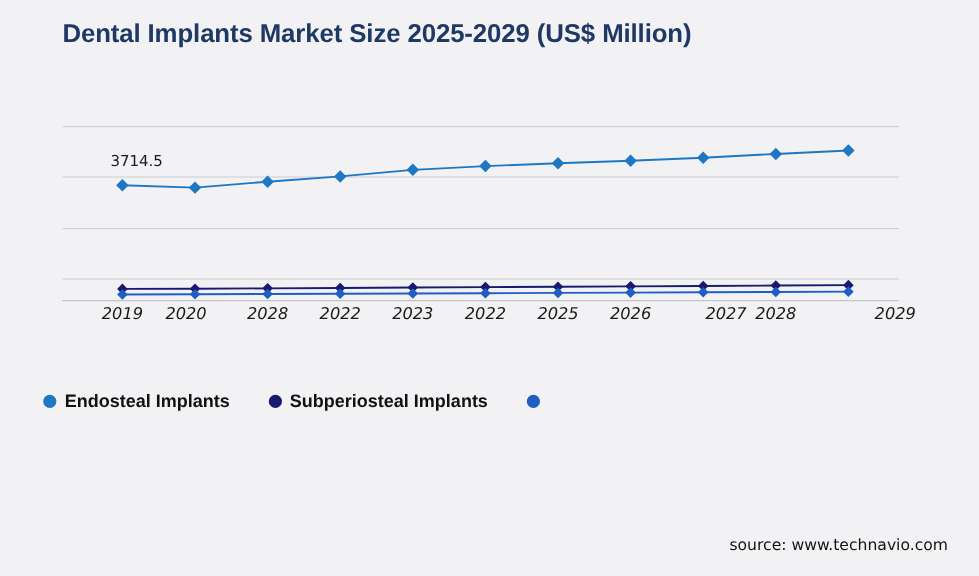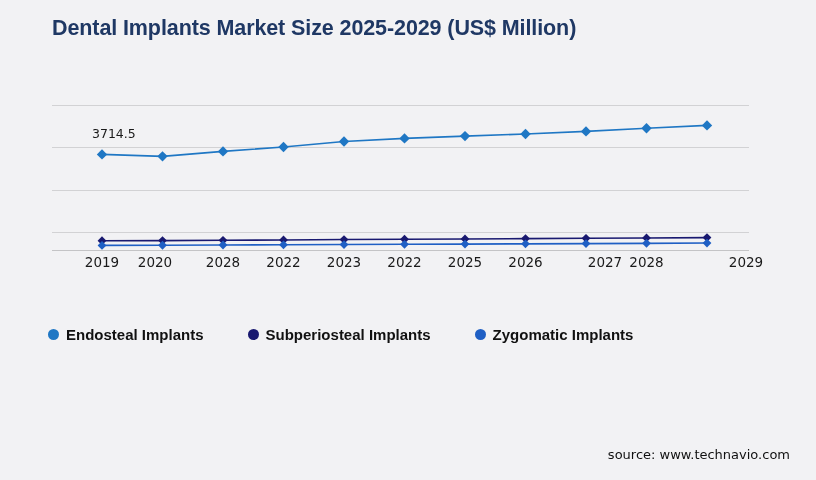--- a/index.html
+++ b/index.html
@@ -78,20 +78,21 @@
     font-family: "DejaVu Sans", sans-serif;
   }
 
   
   #x-axis {
     position: absolute;
     left: 52px;
     top: 254px;
     width: 697px;
     height: 22px;
+    font-style: italic;
   }
   .x-tick {
     position: absolute;
     top: 0;
     font-size: 13.5px;
     color: #1a1a1a;
     text-align: center;
     transform: translateX(-50%);
     white-space: nowrap;
     font-family: "DejaVu Sans", sans-serif;
@@ -104,21 +105,20 @@
     top: 324px;
     display: flex;
     align-items: center;
     height: 20px;
   }
   .legend-item {
     display: flex;
     align-items: center;
     margin-right: 32px;
     white-space: nowrap;
-    margin-left: 12px;
   }
   .legend-marker {
     width: 11px;
     height: 11px;
     border-radius: 50%;
     margin-right: 7px;
     flex: 0 0 auto;
   }
   .legend-label {
     font-size: 15px;
@@ -217,19 +217,18 @@
       <div class="legend-item">
         <span class="legend-marker" style="background: rgb(31, 119, 196);"></span>
         <span class="legend-label">Endosteal Implants</span>
       </div>
       <div class="legend-item">
         <span class="legend-marker" style="background: rgb(25, 25, 112);"></span>
         <span class="legend-label">Subperiosteal Implants</span>
       </div>
       <div class="legend-item">
         <span class="legend-marker" style="background: rgb(31, 95, 196);"></span>
-        <span class="legend-label">Zygomatic Implants</span>
       </div>
     </div>
 
   <div id="source-note">source: www.technavio.com</div>
 
 </div>
 
 </body></html>

